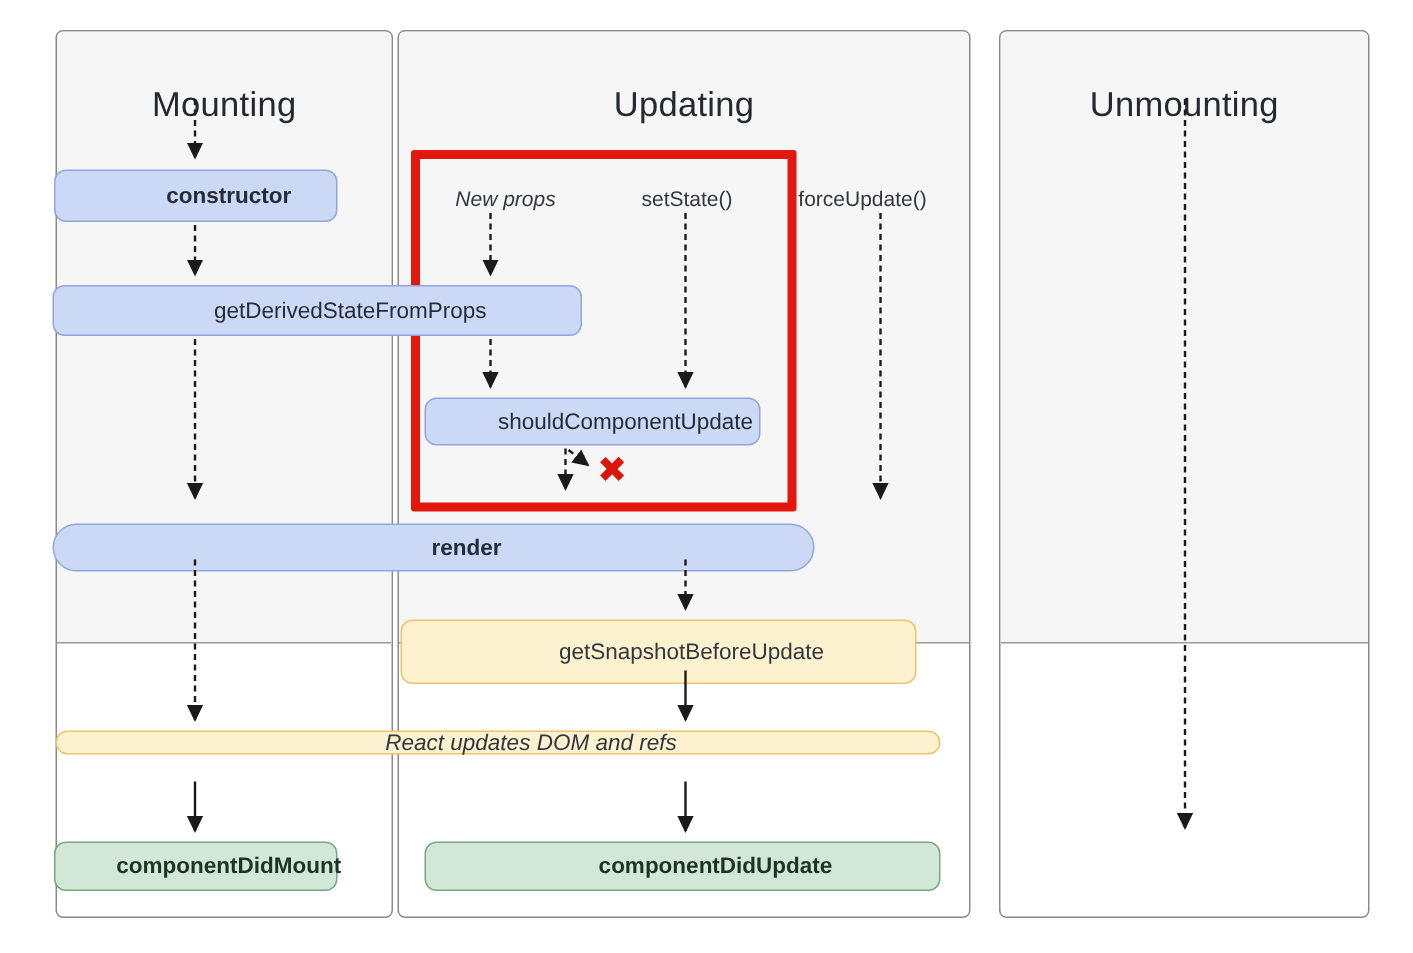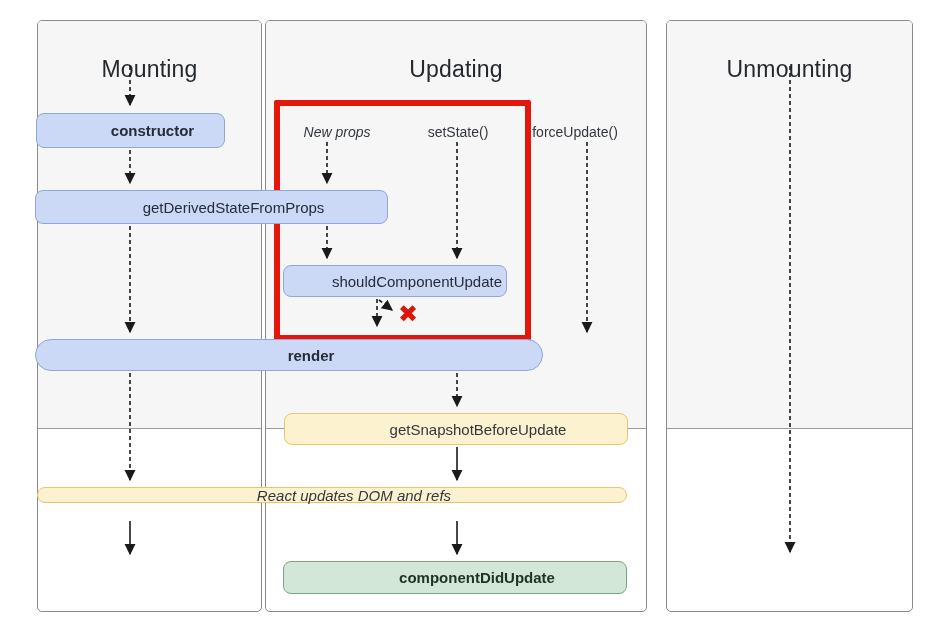--- a/index.html
+++ b/index.html
@@ -69,26 +69,27 @@
   <span class="trigger italic" style="left:337px;top:124px;">New props</span>
   <span class="trigger" style="left:458px;top:124px;">setState()</span>
   <span class="trigger" style="left:575px;top:124px;">forceUpdate()</span>
 
   <div class="box blue bold" style="left:36px;top:113px;width:189px;height:35px;">constructor</div>
 
   <div class="box blue" style="left:35px;top:190px;width:353px;height:34px;">getDerivedStateFromProps</div>
 
   <div class="box blue" style="left:283px;top:265px;width:224px;height:32px;">shouldComponentUpdate</div>
 
-  <div class="box blue bold" style="left:35px;top:339px;width:508px;height:32px;border-radius:16px;">render</div>
+  <div class="box blue bold" style="left:35px;top:349px;width:508px;height:32px;border-radius:16px;">render</div>
 
-  <div class="box yellow" style="left:284px;top:413px;width:344px;height:32px;">getSnapshotBeforeUpdate</div>
+  <div class="box yellow" style="left:267px;top:413px;width:344px;height:43px;">getSnapshotBeforeUpdate</div>
 
   <div class="box yellow italic" style="left:37px;top:487px;width:590px;height:16px;">React updates DOM and refs</div>
 
+  <div class="box green bold" style="left:36px;top:561px;width:189px;height:33px;">componentDidMount</div>
 
   <div class="box green bold" style="left:283px;top:561px;width:344px;height:33px;">componentDidUpdate</div>
 
 
   <span class="x-mark">✖</span>
 
   <svg class="arrows" width="942" height="635" viewBox="0 0 942 635">
     <defs>
       <marker id="ah" markerWidth="9" markerHeight="9" refX="6.2" refY="4" orient="auto">
         <path d="M0,0.6 L7,4 L0,7.4 Z" fill="#1a1a1a"></path>

